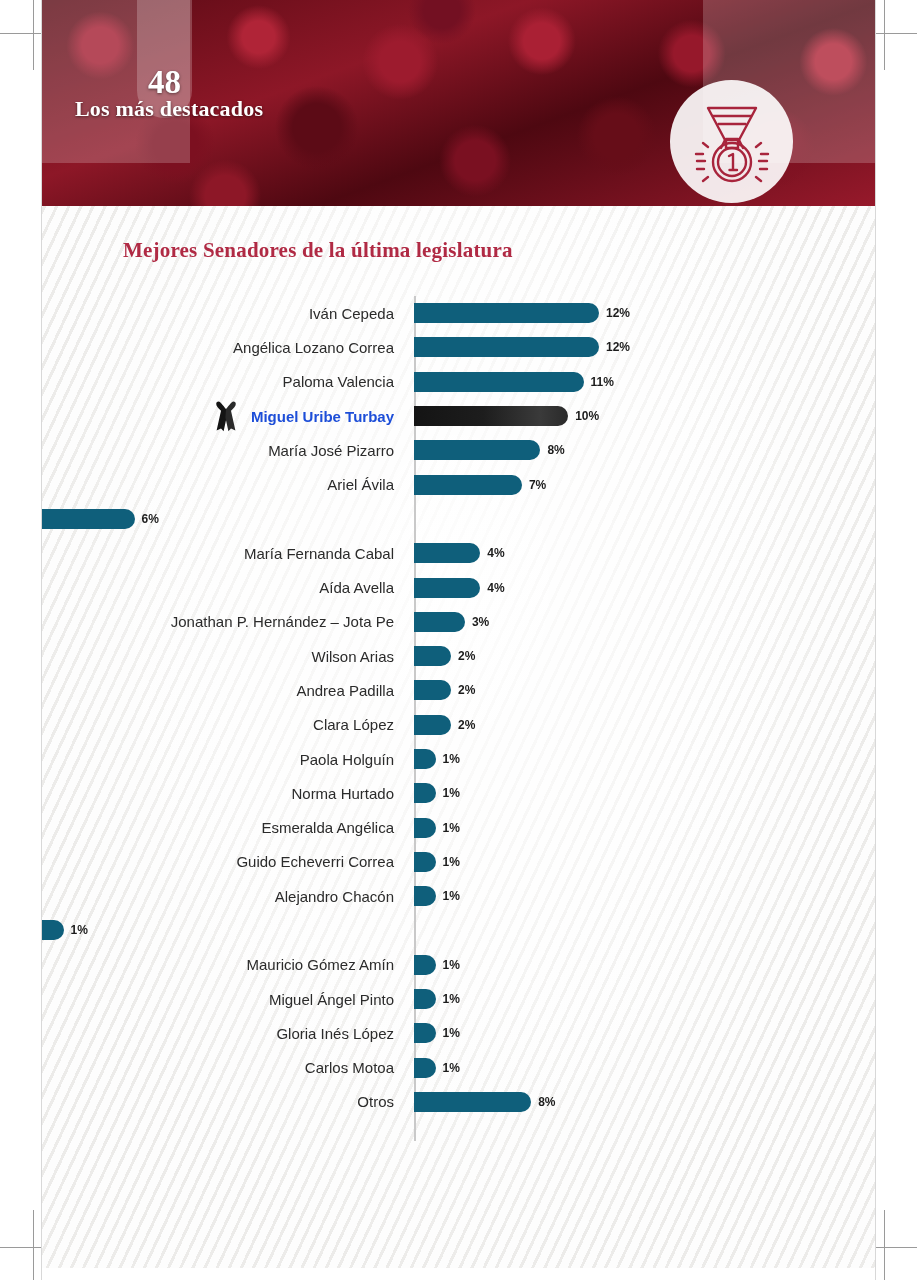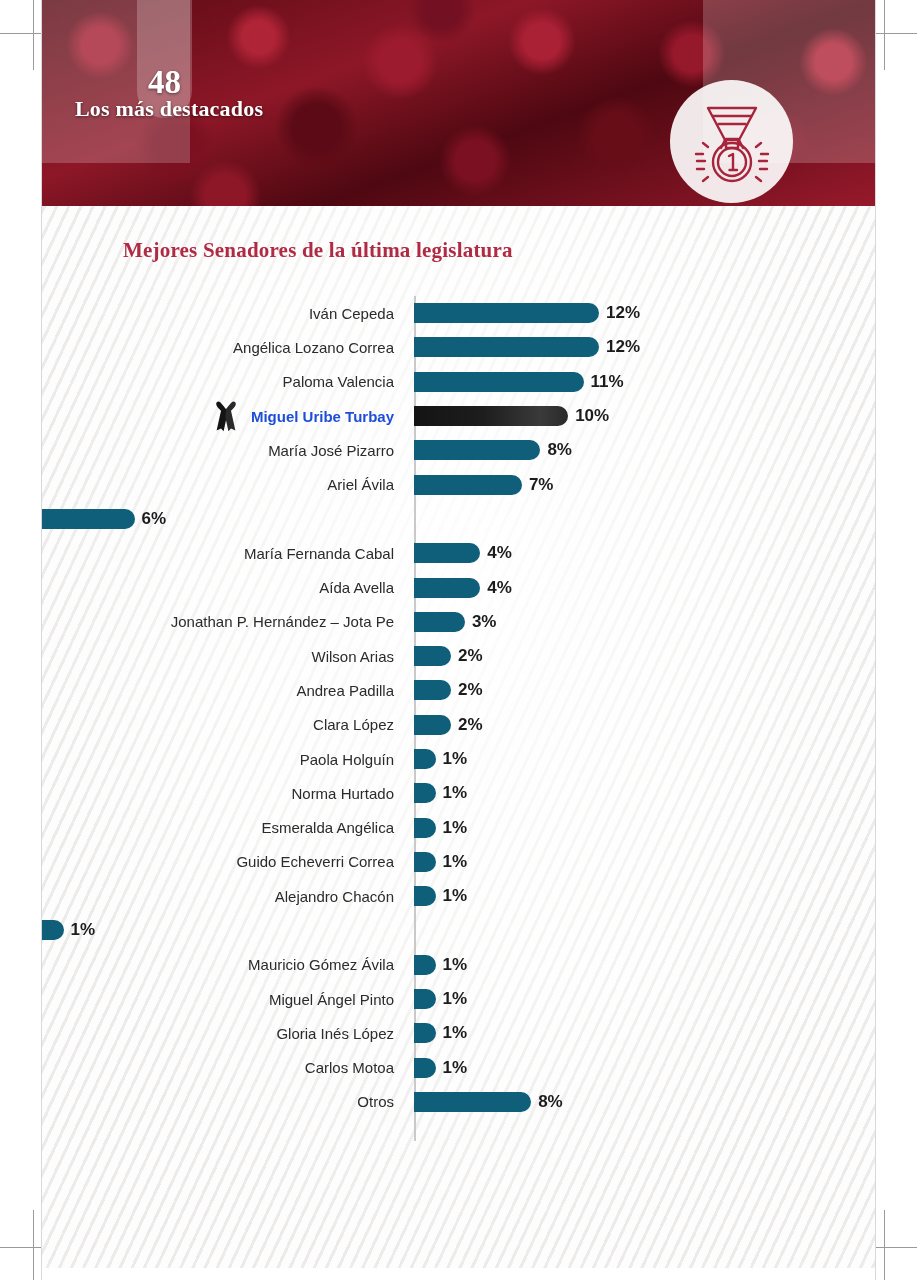--- a/index.html
+++ b/index.html
@@ -177,21 +177,21 @@
   .bar {
     height:20px;
     background:#0f5f7b;
     border-radius:0 11px 11px 0;
   }
   .row.highlight .bar {
     background:linear-gradient(90deg,#141414 0%, #1d1d1d 45%, #3a3a3a 82%, #2a2a2a 100%);
   }
   .bar-value {
     margin-left:7px;
-    font-size:17px;
+    font-size:12px;
     font-weight:bold;
     color:#1c1c1c;
     white-space:nowrap;
   }
 </style>
 </head>
 <body>
 
 <div id="page">
 
@@ -369,21 +369,21 @@
               <span class="bar-value">1%</span>
             </div>
           </div>
           <div class="row">
             <div class="bar-wrap">
               <div class="bar" style="width: 21.5833px;"></div>
               <span class="bar-value">1%</span>
             </div>
           </div>
           <div class="row">
-            <div class="row-label">Mauricio Gómez Ávila</div>
+            <div class="row-label">Mauricio Gómez Amín</div>
             <div class="bar-wrap">
               <div class="bar" style="width: 21.5833px;"></div>
               <span class="bar-value">1%</span>
             </div>
           </div>
           <div class="row">
             <div class="row-label">Miguel Ángel Pinto</div>
             <div class="bar-wrap">
               <div class="bar" style="width: 21.5833px;"></div>
               <span class="bar-value">1%</span>

